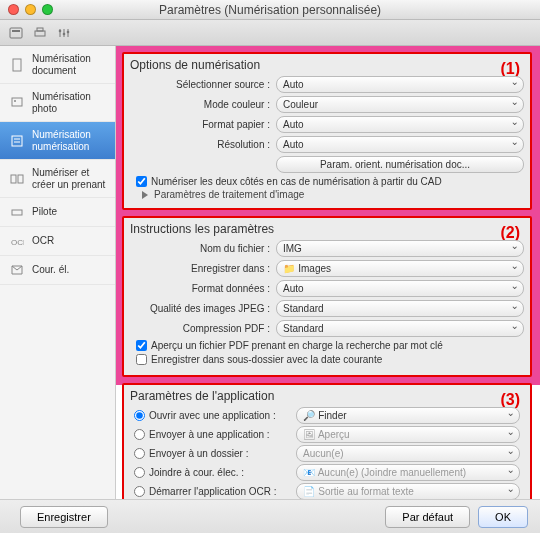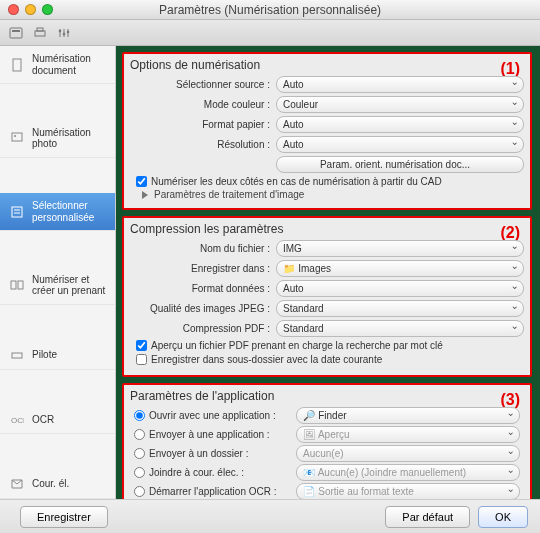--- a/index.html
+++ b/index.html
@@ -1,25 +1,25 @@
 <!DOCTYPE html>
 <html><head>
 <meta charset="utf-8">
 <style>
   * { box-sizing: border-box; margin: 0; padding: 0; font-family: "Lucida Grande", "Helvetica Neue", Arial, sans-serif; }
   body { background: #fff; width: 540px; height: 533px; overflow: hidden; font-size: 11px; color: #333; }
-  .window { width: 540px; height: 533px; background: #14532d; position: relative; }
+  .window { width: 540px; height: 385px; background: #ec4899; position: relative; }
   .titlebar { height: 20px; background: linear-gradient(#f6f6f6,#dcdcdc); border-bottom: 1px solid #bbb; text-align: center; line-height: 20px; font-size: 12px; color: #444; position: relative; }
   .traffic { position: absolute; left: 8px; top: 4px; display:flex; gap:6px; }
   .t-dot { width: 11px; height: 11px; border-radius: 50%; border:1px solid rgba(0,0,0,.25); }
   .t-red{background:#ff5f57;} .t-yel{background:#febc2e;} .t-grn{background:#28c840;}
   .toolbar { height: 26px; background: linear-gradient(#e8e8e8,#d6d6d6); border-bottom:1px solid #bbb; display:flex; align-items:center; padding:0 8px; gap:8px; color:#777;}
   .tb-icon { width:16px; height:16px; display:inline-flex; align-items:center; justify-content:center; }
   .body { display:flex; height: calc(533px - 20px - 26px - 34px); }
-  .sidebar { width: 116px; background: #f4f4f4; border-right:1px solid #ccc; display:flex; flex-direction:column;justify-content:space-between; }
+  .sidebar { width: 116px; background: #f4f4f4; border-right:1px solid #ccc; display:flex; flex-direction:column; }
   .side-item { display:flex; align-items:center; gap:6px; padding:7px 8px; border-bottom:1px solid #e6e6e6; font-size:10px; color:#333; line-height:1.15; }
   .side-item .sicon { width:18px; height:14px; flex:0 0 18px; display:flex; align-items:center; justify-content:center; }
   .side-item.selected { background: linear-gradient(#5ea4e8,#3f7fcf); color:#fff; }
   .main { flex:1; padding:6px 8px 6px 6px; overflow:hidden; }
   .group { border:2px solid #e60000; margin-bottom:6px; padding:4px 6px 8px 6px; position:relative; background:#ececec; border-radius:2px;}
   .group-title { font-size:12px; color:#333; margin-bottom:4px; }
   .marker { position:absolute; right:10px; top:6px; color:#e60000; font-size:16px; font-weight:bold; }
   .row { display:flex; align-items:center; margin:3px 0; }
   .row label { width:146px; text-align:right; font-size:10px; color:#333; padding-right:6px; }
   .row .ctrl { flex:1; }
@@ -101,21 +101,21 @@
         <span>Numérisation photo</span>
       </div>
       <div class="side-item selected">
         <span class="sicon">
             <svg width="14" height="14">
               <rect x="2" y="2" width="10" height="10" fill="none" stroke="#fff"></rect>
               <line x1="4" y1="5" x2="10" y2="5" stroke="#fff"></line>
               <line x1="4" y1="8" x2="10" y2="8" stroke="#fff"></line>
             </svg>
           </span>
-        <span>Sélectionner personnalisée</span>
+        <span>Numérisation numérisation</span>
       </div>
       <div class="side-item">
         <span class="sicon">
             <svg width="14" height="14">
               <rect x="1" y="3" width="5" height="8" fill="none" stroke="#888"></rect>
               <rect x="8" y="3" width="5" height="8" fill="none" stroke="#888"></rect>
             </svg>
           </span>
         <span>Numériser et créer un prenant</span>
       </div>
@@ -174,21 +174,21 @@
           <input type="checkbox" checked="" style="">
           <span>Numériser les deux côtés en cas de numérisation à partir du CAD</span>
         </div>
         <div class="tri-row">
           <span class="tri"></span>
           <span>Paramètres de traitement d'image</span>
         </div>
       </div>
 
       <div class="group">
-        <div class="group-title">Compression les paramètres</div>
+        <div class="group-title">Instructions les paramètres</div>
         <div class="marker">(2)</div>
         <div class="row">
           <label>Nom du fichier :</label>
           <div class="ctrl sel-wrap"><input class="inp" value="IMG" style=""></div>
         </div>
         <div class="row">
           <label>Enregistrer dans :</label>
           <div class="ctrl sel-wrap"><select class="sel"><option>📁 Images</option></select></div>
         </div>
         <div class="row">

